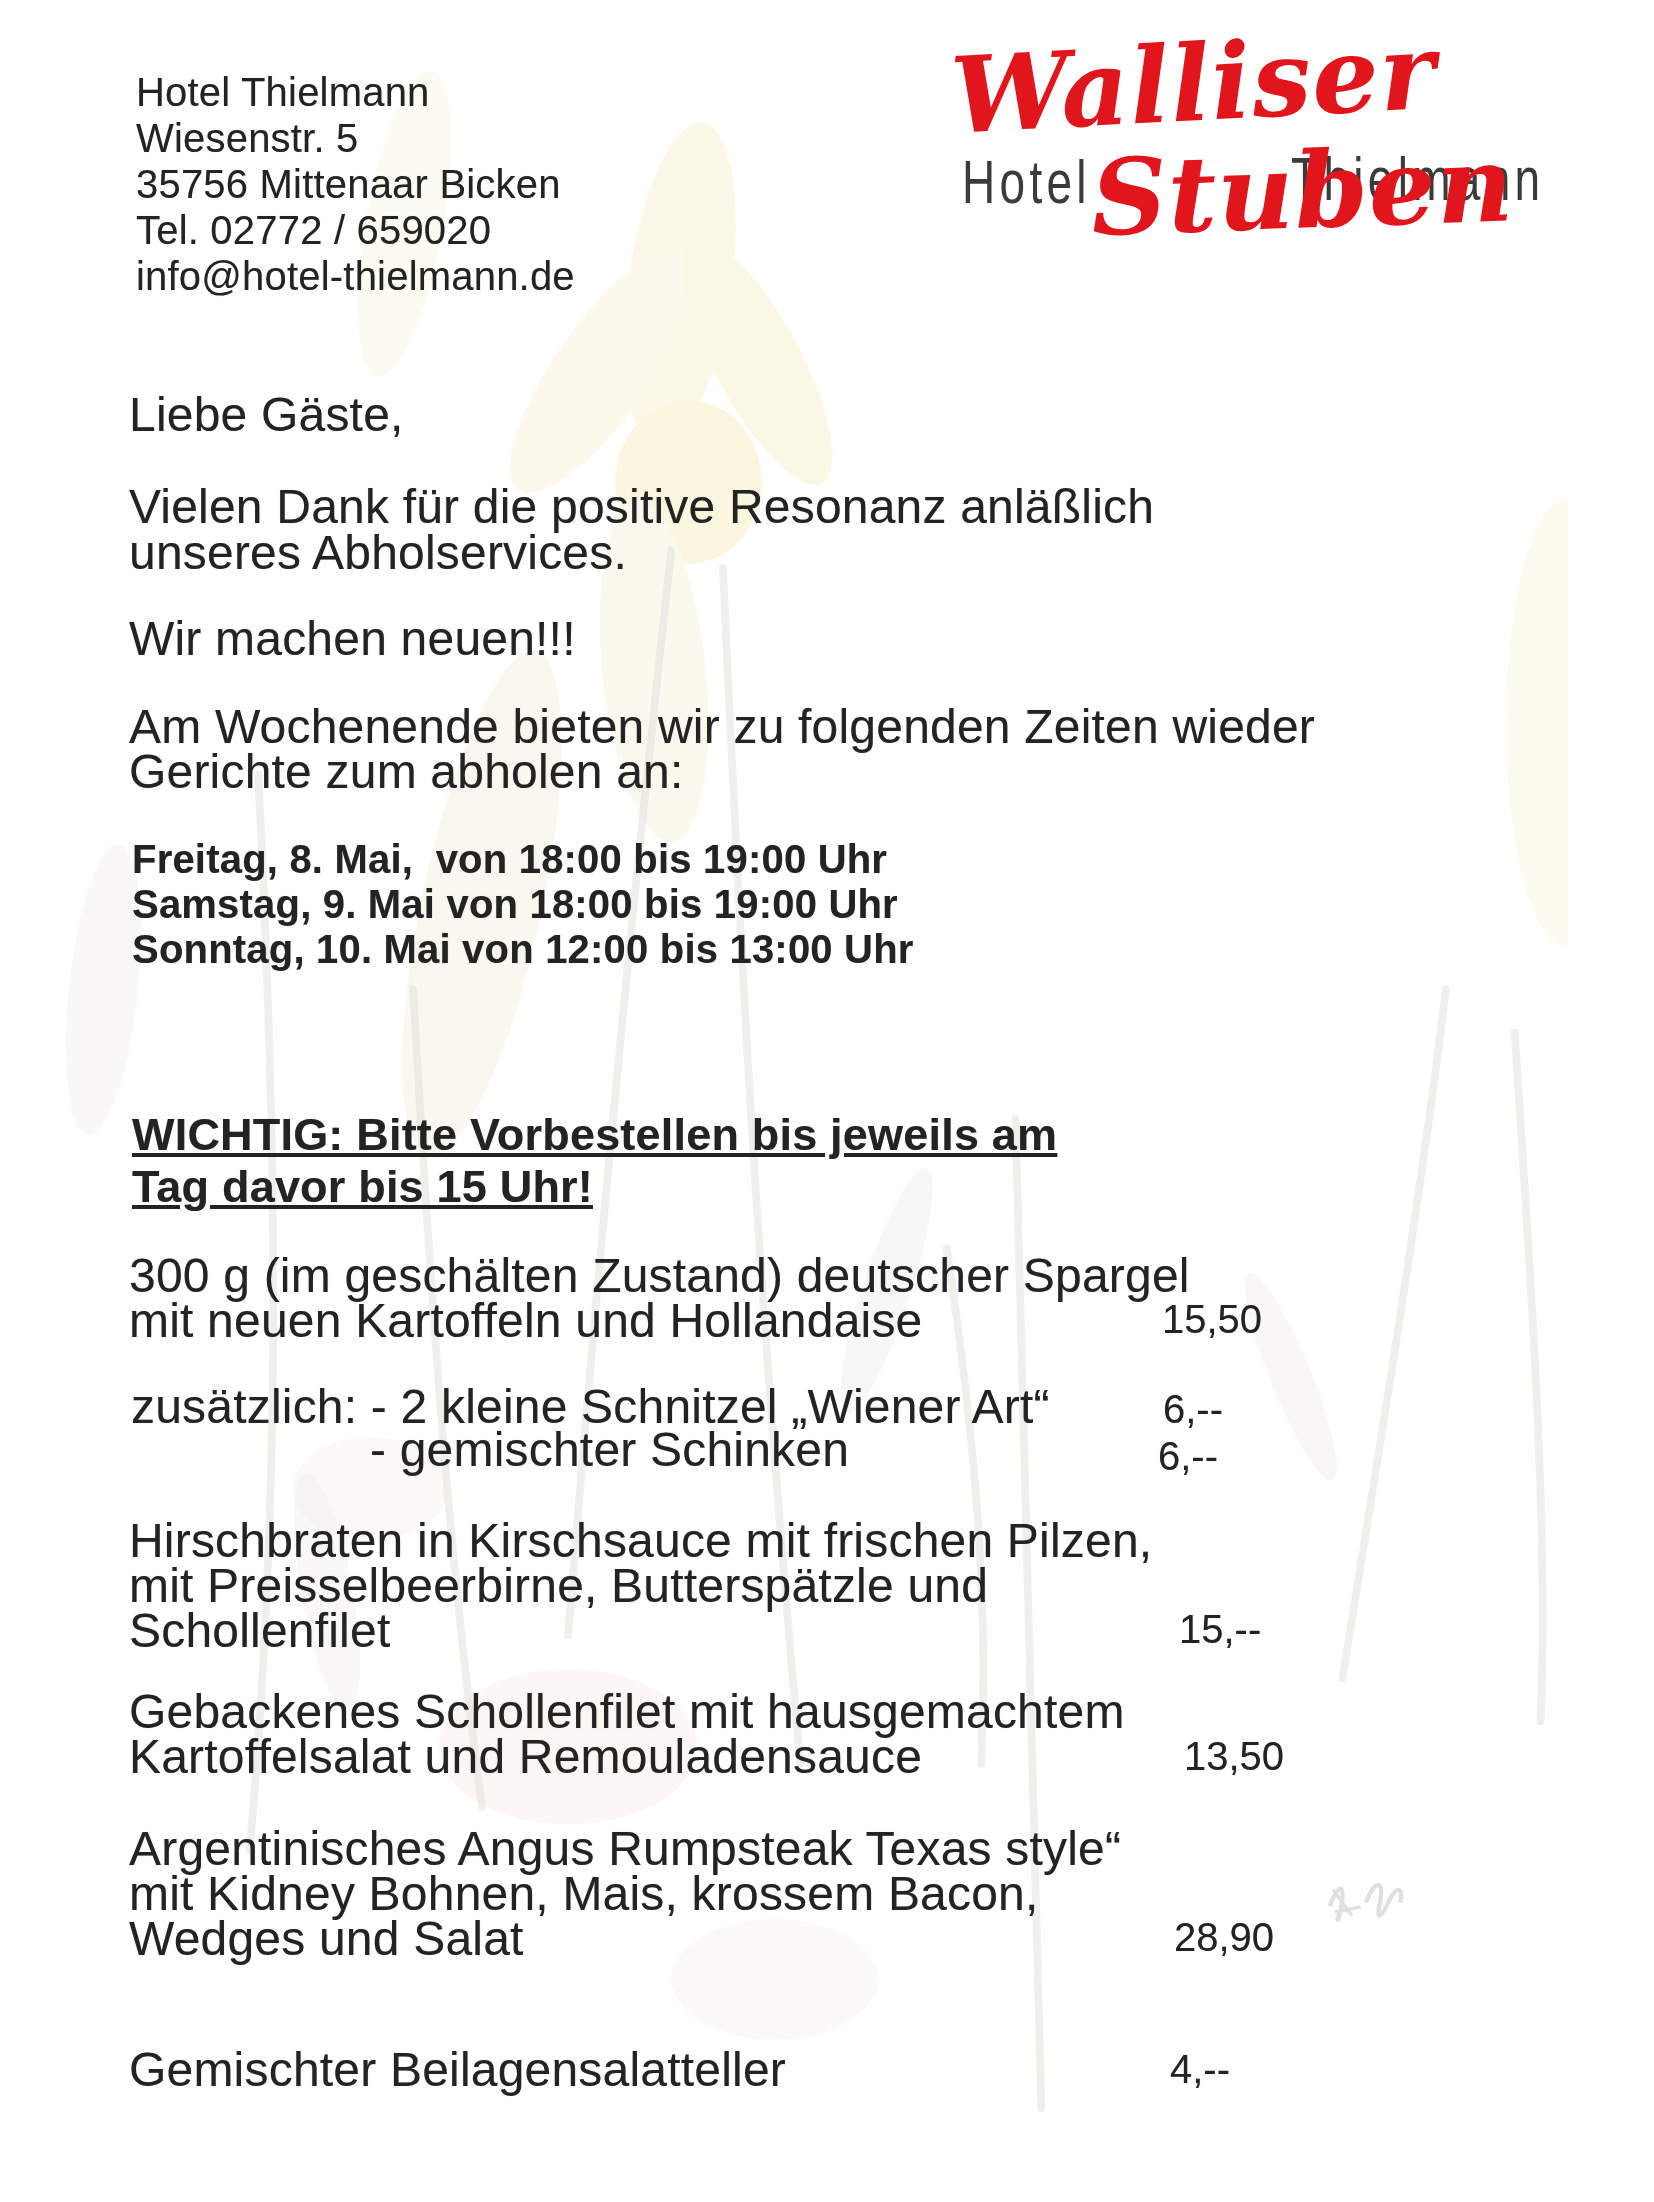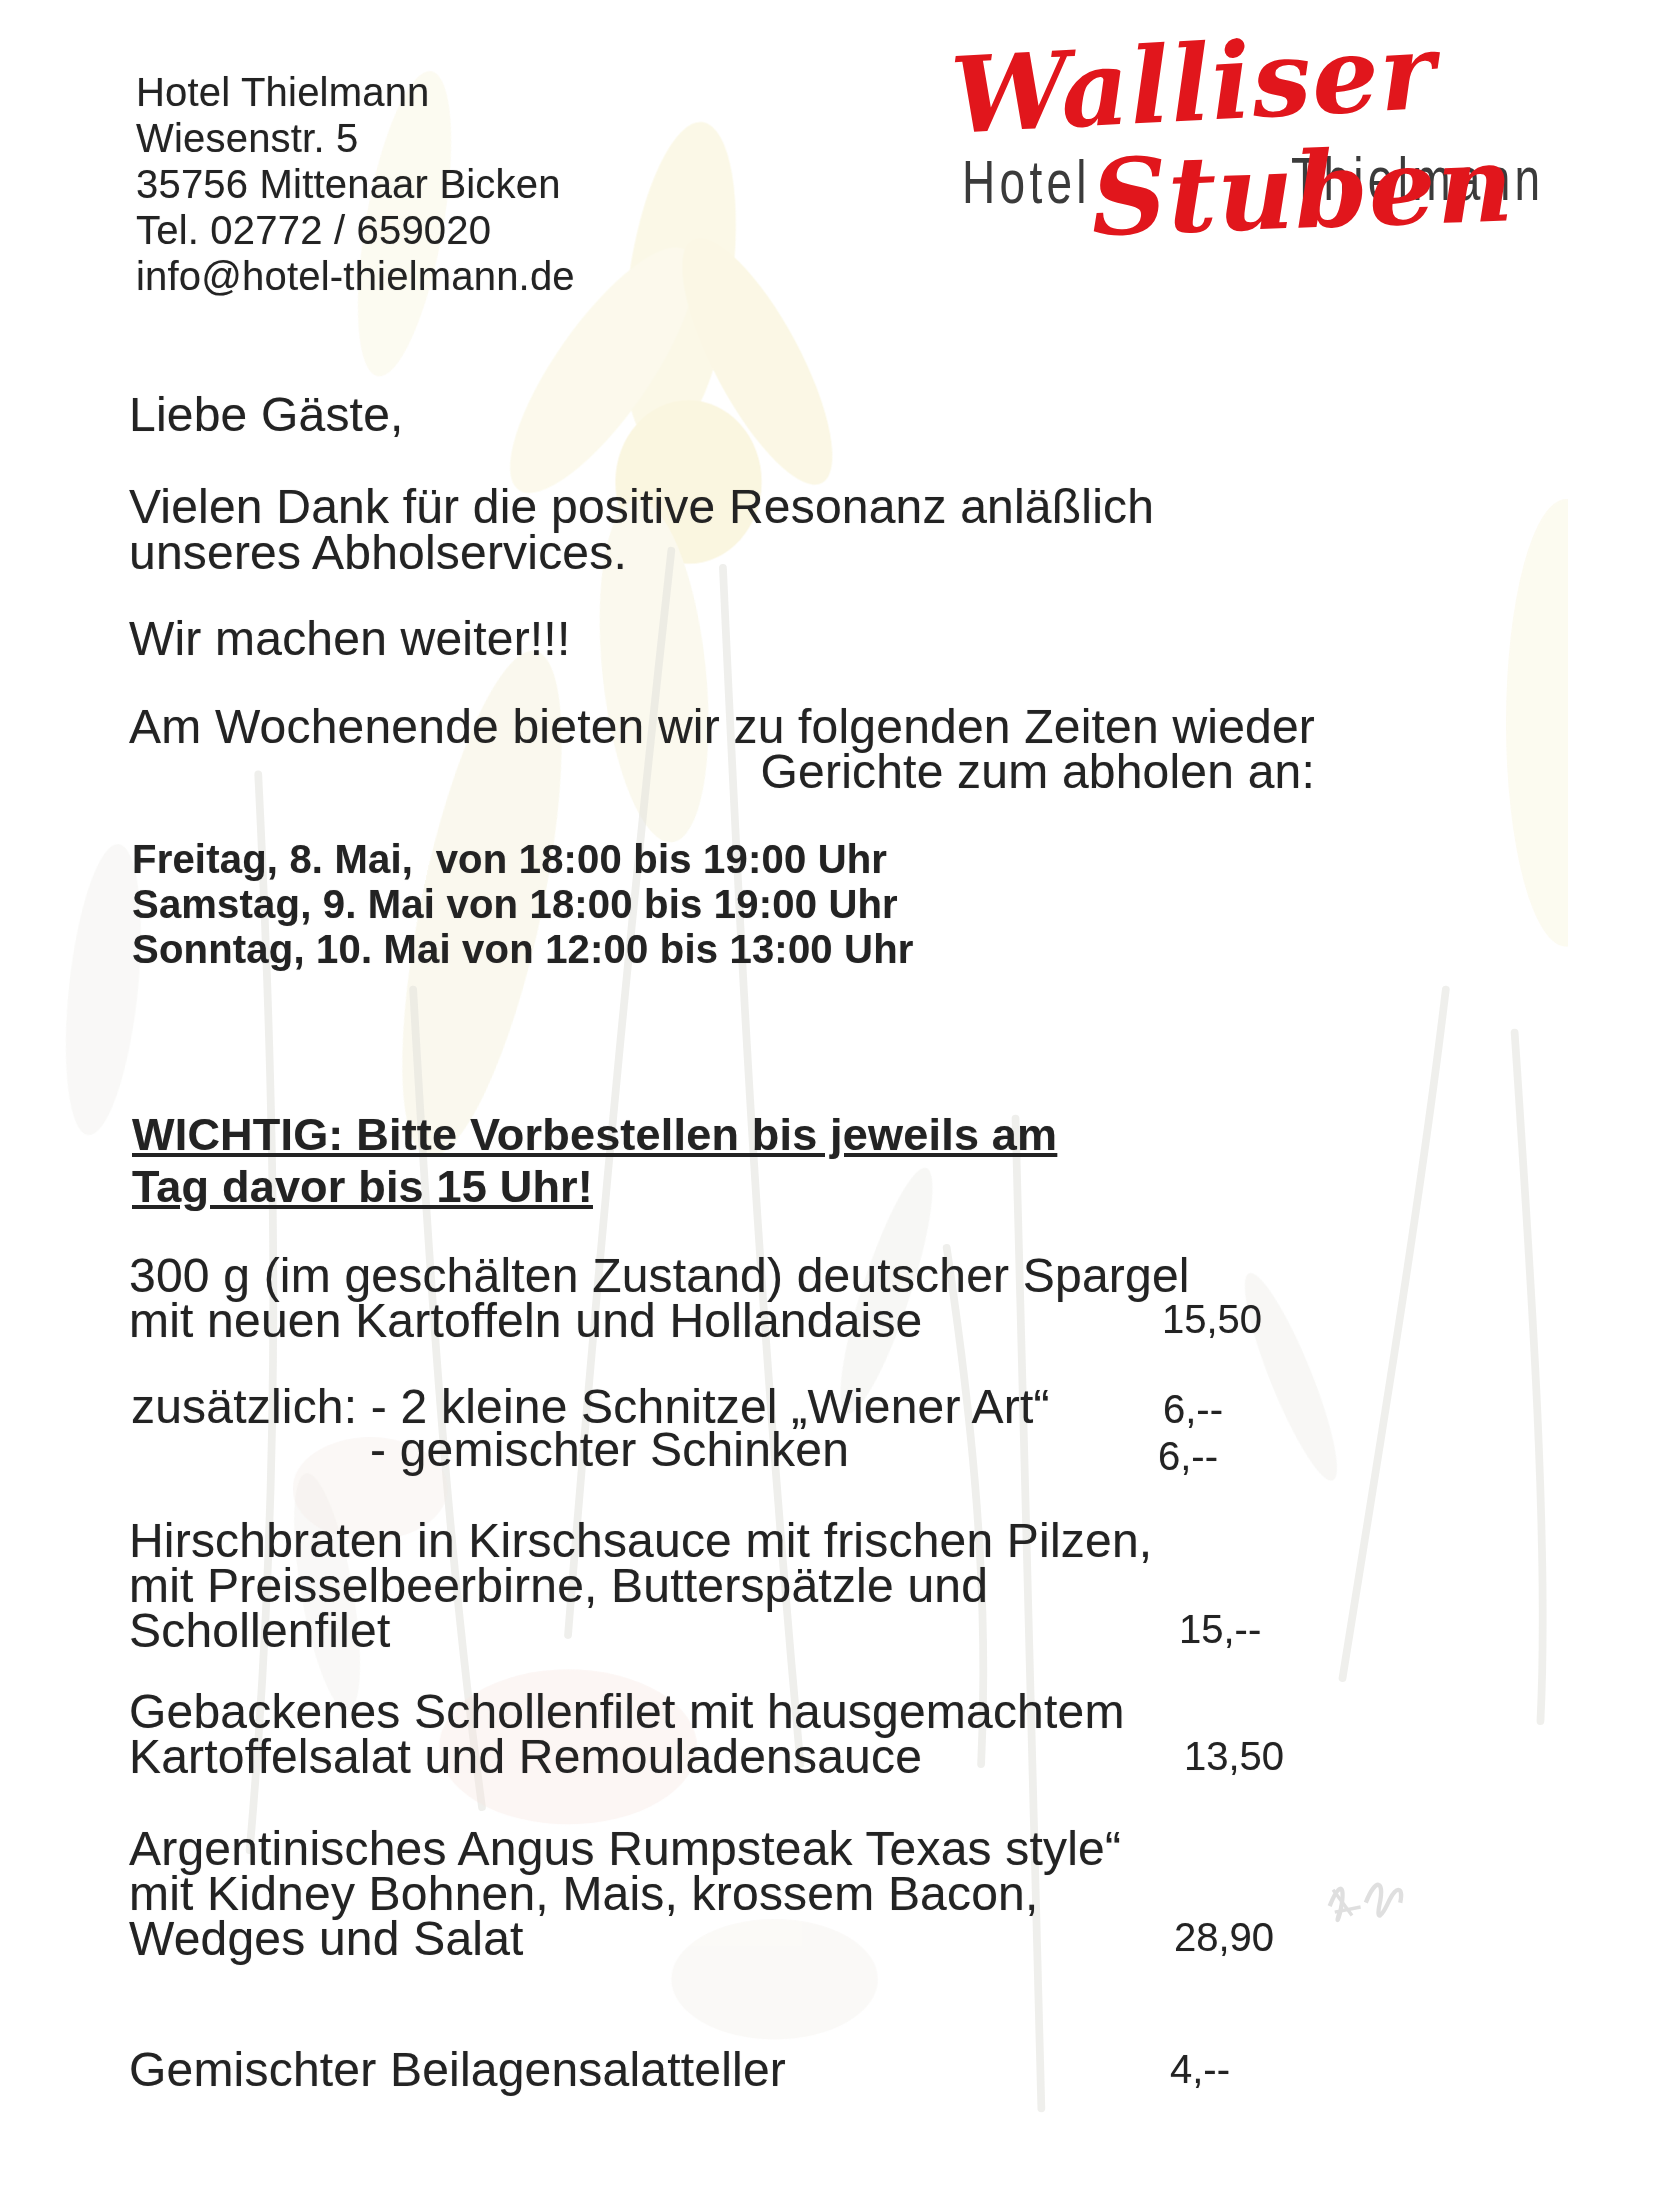--- a/index.html
+++ b/index.html
@@ -9,21 +9,21 @@
   }
   .bg{position:absolute;left:0;top:0;z-index:0;}
   .t{position:absolute;z-index:2;font-size:48px;line-height:45px;letter-spacing:0.2px;
      text-shadow:0 0 0.9px rgba(40,40,40,.35);}
   .addr{top:69px;left:136px;line-height:46px;font-size:40px;}
   .bold{font-weight:700;}
   .pre{white-space:pre;}
   .salutation{top:392px;left:129px;}
   .thanks{top:484px;left:129px;line-height:46px;}
   .continue{top:616px;left:129px;}
-  .pickup-intro{top:704px;left:129px;text-align:right;}
+  .pickup-intro{top:704px;left:129px;}
   .times{top:837px;left:132px;line-height:45px;font-size:40px;}
   .notice{top:1109px;left:132px;font-size:45px;line-height:52px;text-decoration:underline;}
   .item1{top:1253px;left:129px;}
   .item2a{top:1384px;left:131px;}
   .item2b{top:1427px;left:370px;}
   .item3{top:1518px;left:129px;}
   .item4{top:1689px;left:129px;}
   .item5{top:1826px;left:129px;}
   .item6{top:2047px;left:129px;}
   .price{position:absolute;z-index:2;font-size:40px;line-height:45px;
@@ -103,21 +103,21 @@
     <span class="logo-script stuben" style="color: rgb(225, 22, 28);">Stuben</span>
   </div>
 
   <div class="t salutation">Liebe Gäste,</div>
 
   <div class="t thanks">
     <div>Vielen Dank für die positive Resonanz anläßlich</div>
     <div>unseres Abholservices.</div>
   </div>
 
-  <div class="t continue">Wir machen weiter!!!</div>
+  <div class="t continue">Wir machen neuen!!!</div>
 
   <div class="t pickup-intro">
     <div>Am Wochenende bieten wir zu folgenden Zeiten wieder</div>
     <div>Gerichte zum abholen an:</div>
   </div>
 
   <div class="t times bold">
     <div class="pre">Freitag, 8. Mai,  von 18:00 bis 19:00 Uhr</div>
     <div class="pre">Samstag, 9. Mai von 18:00 bis 19:00 Uhr</div>
     <div class="pre">Sonntag, 10. Mai von 12:00 bis 13:00 Uhr</div>

